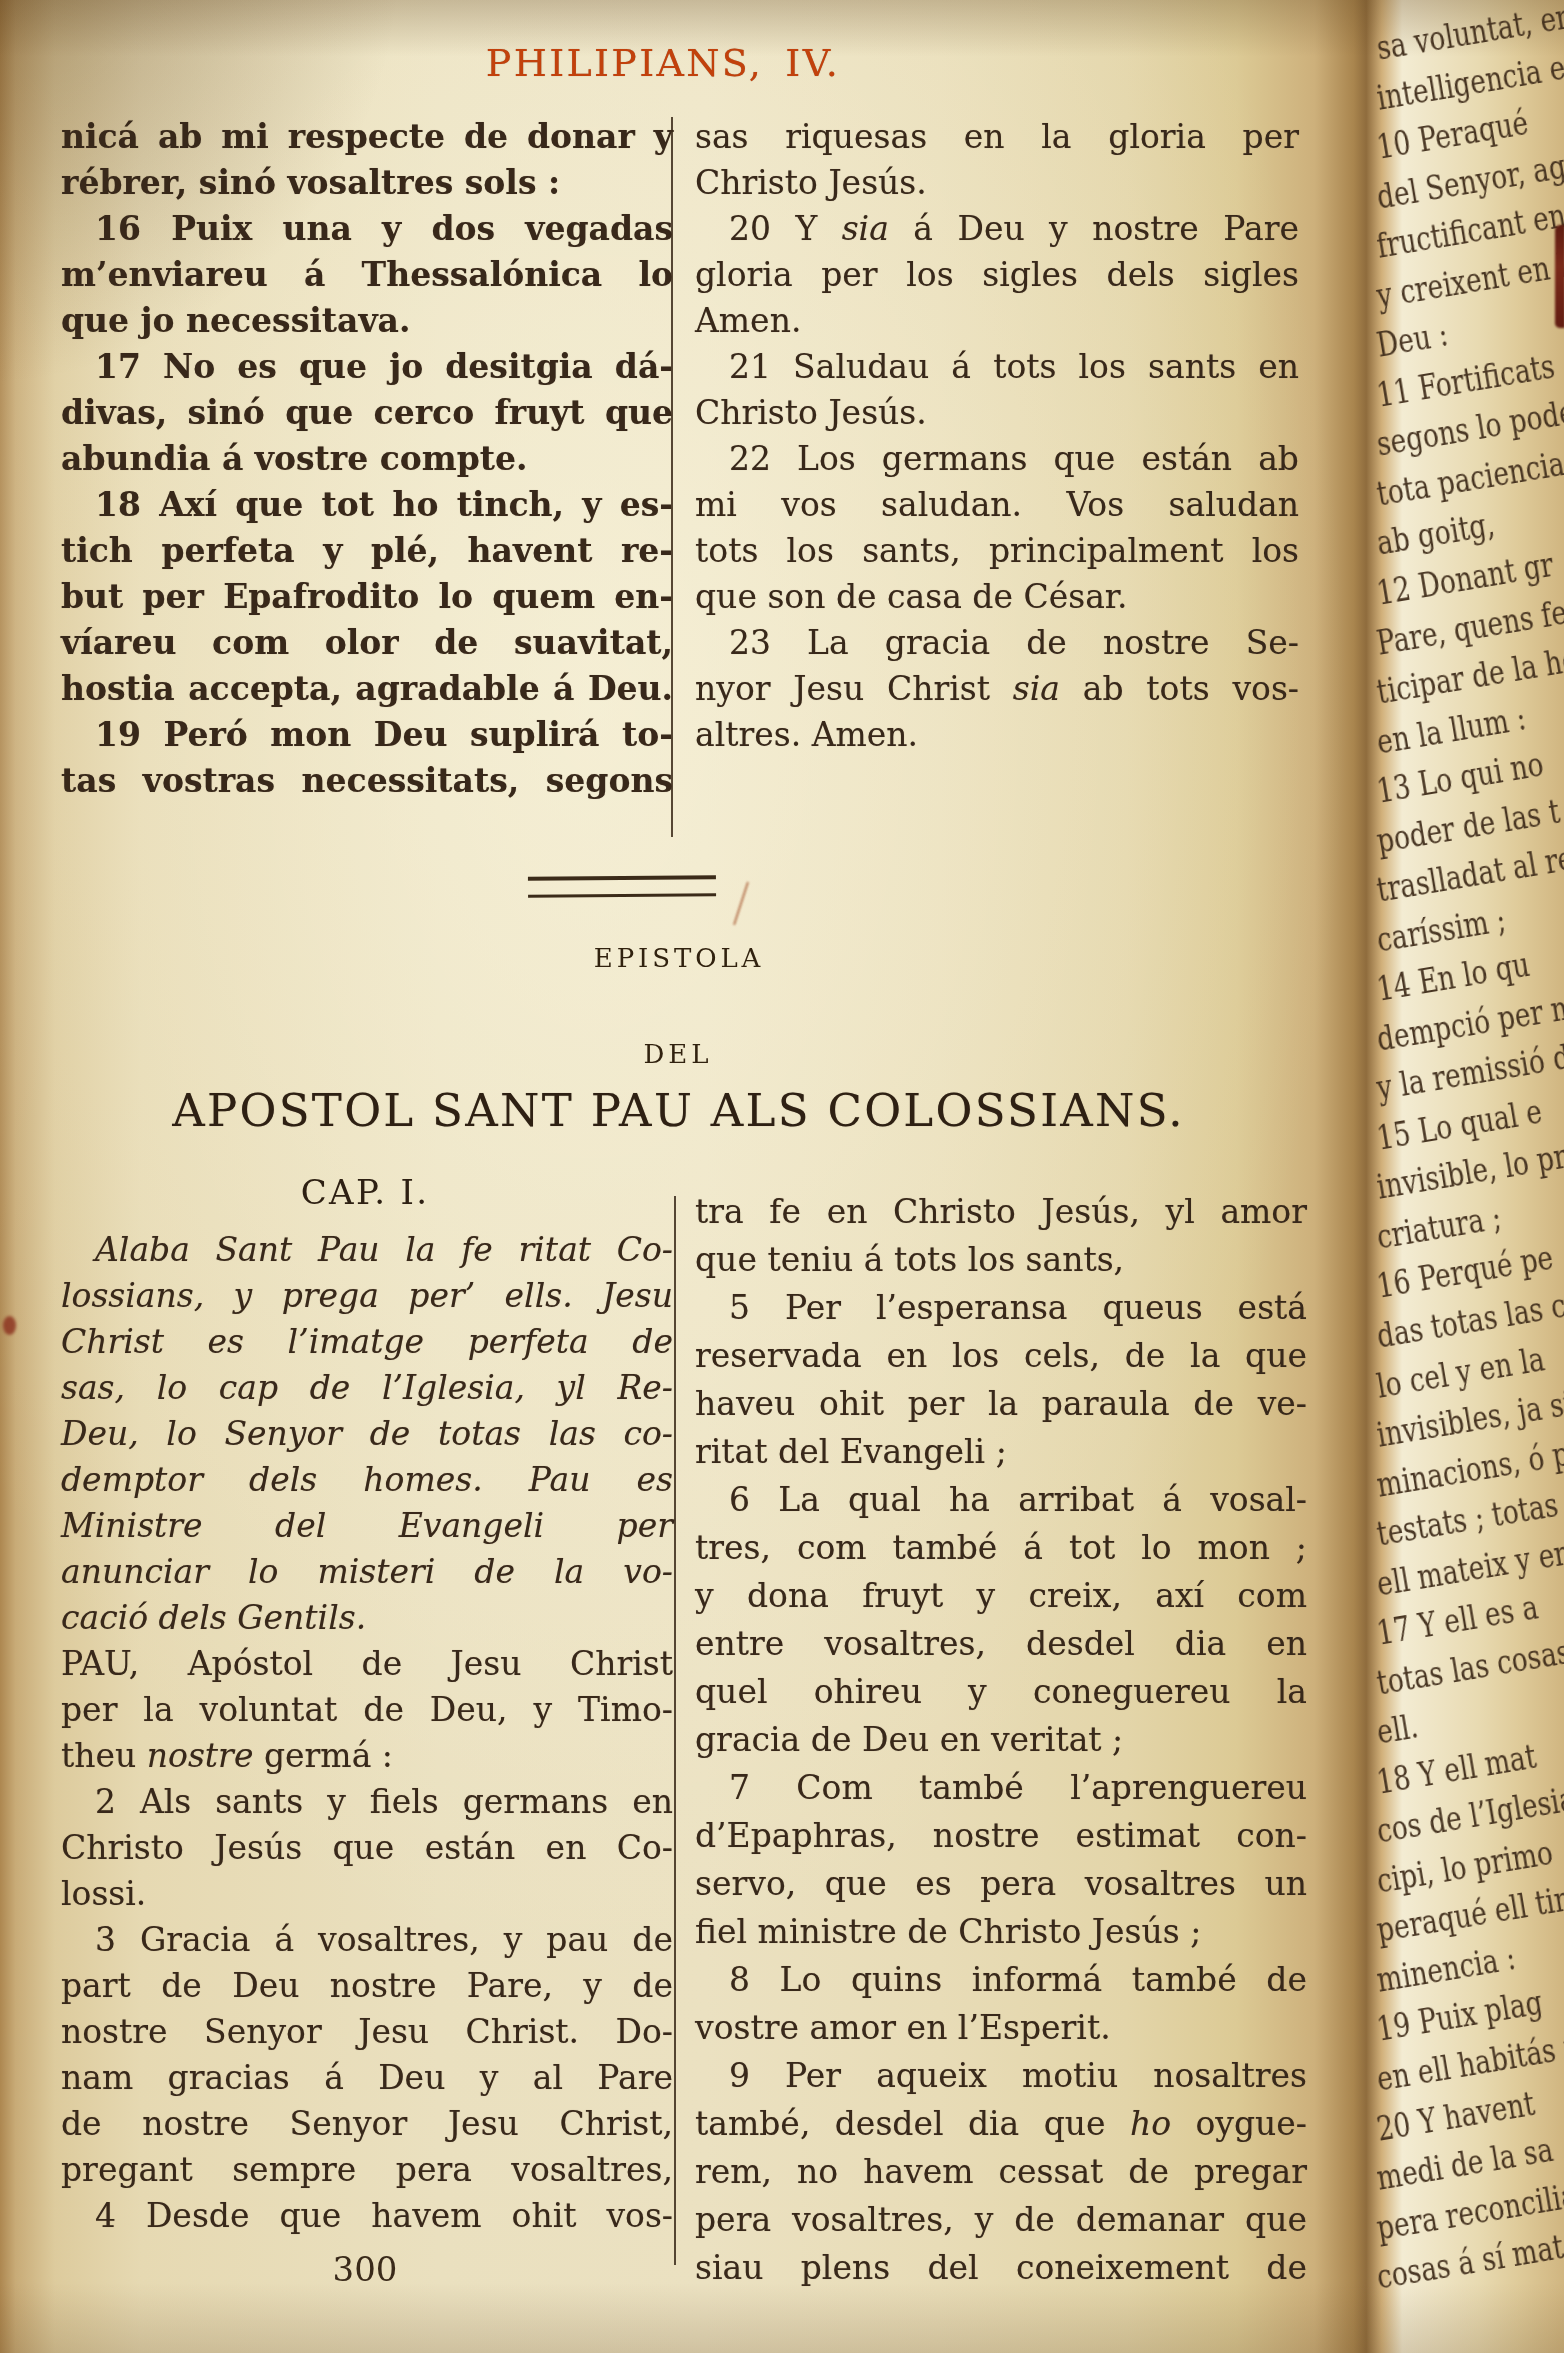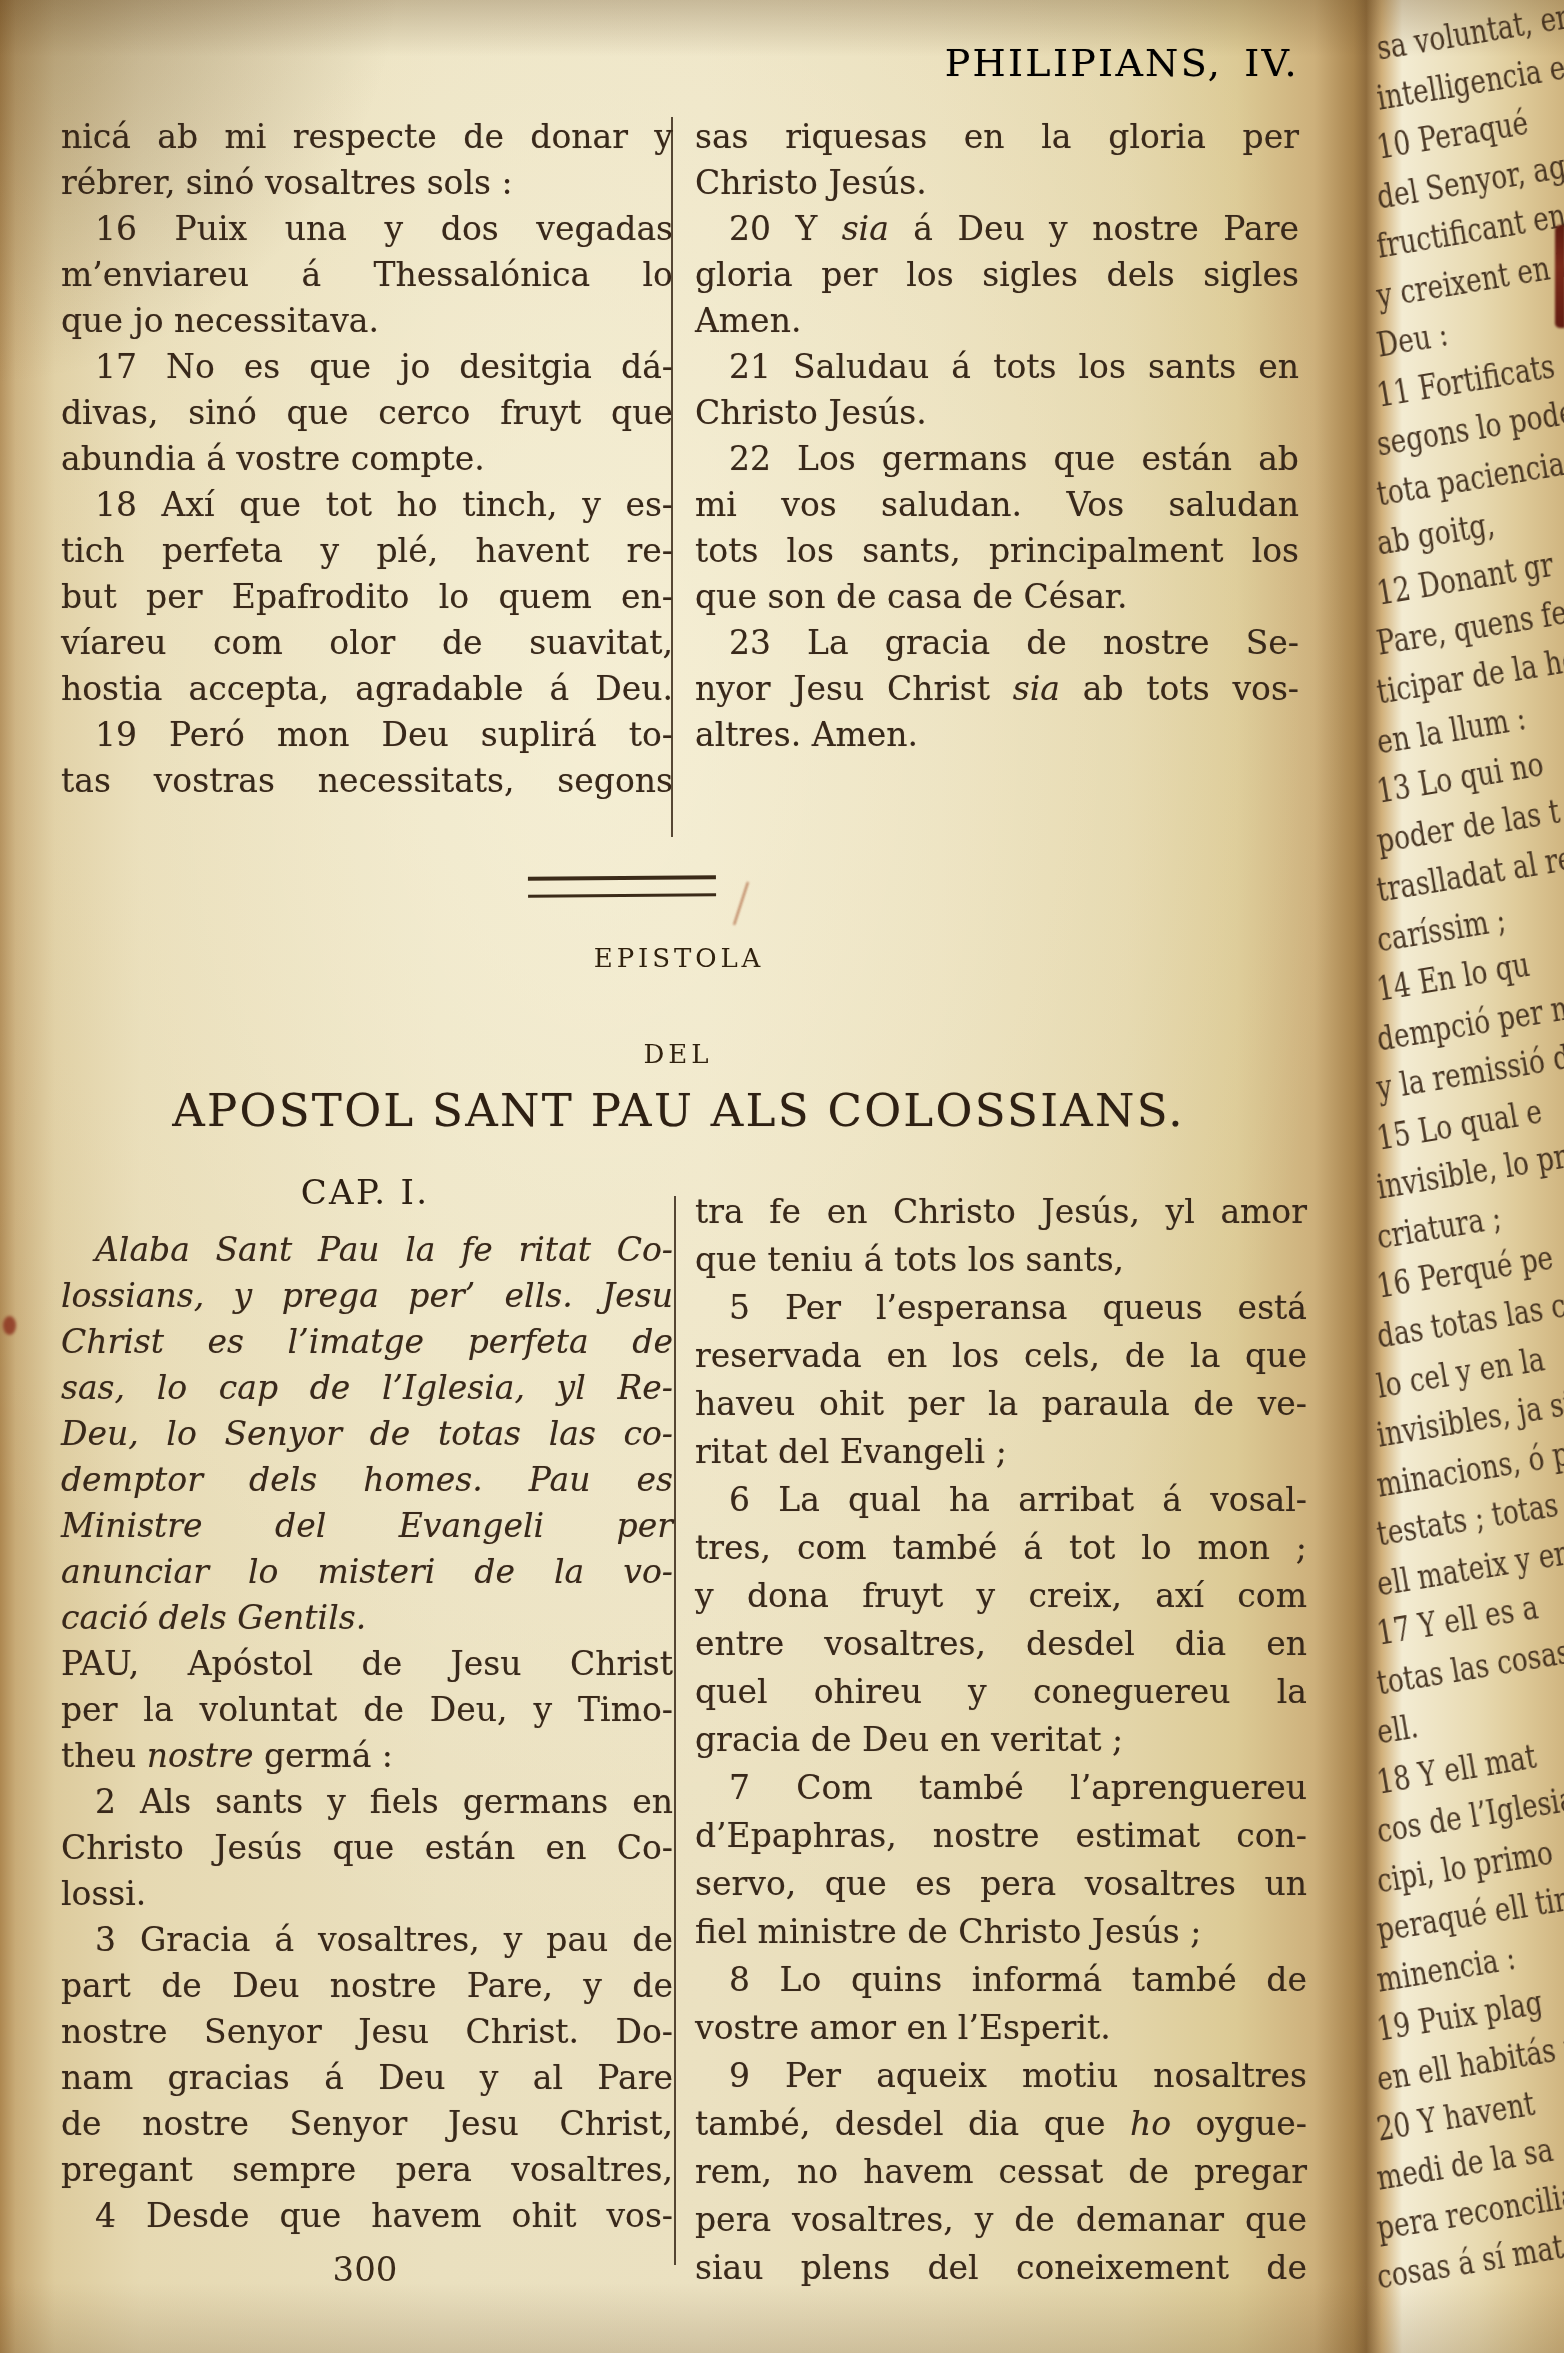--- a/index.html
+++ b/index.html
@@ -17,26 +17,26 @@
       radial-gradient(ellipse at 38% 30%, rgba(255,252,232,.5), rgba(255,252,232,0) 55%),
       linear-gradient(90deg,
         #ad8750 0%, #c8ab77 1%, #ddcb9d 3.5%, #e6d9b2 9%,
         #eae0bf 28%, #ebe1c1 45%, #e8dcb7 60%,
         #e3d5a9 72%, #dcca95 79%, #cdb07b 84%,
         #a9854e 86.5%, #8f6c3d 87.3%, #d2b17b 88.3%, #f3ecd3 89.6%,
         #efe5c6 91.5%, #e8dab1 94.5%, #dfcb9a 97%, #d0b580 100%);
   }
   .ink{color:#38281a;text-shadow:0 0 0.8px rgba(56,40,23,.35);}
   .running-head{
-    position:absolute;left:59px;top:41px;width:1240px;text-align:right;
-    font-size:38px;letter-spacing:2.3px;word-spacing:7.8px;color:#000000;
+    position:absolute;left:43px;top:41px;width:1240px;text-align:center;
+    font-size:38px;letter-spacing:2.3px;word-spacing:7.8px;color:#c2410c;
     text-shadow:0 0 0.8px rgba(46,32,19,.4);
   }
   .col{position:absolute;font-size:33px;}
-  .s1l{left:61px;top:114px;width:612px;line-height:46px;}
+  .s1l{left:61px;top:114px;width:612px;line-height:46px;font-weight:bold;}
   .s1r{left:695px;top:114px;width:604px;line-height:46px;}
   .s2l{left:61px;top:1227px;width:612px;line-height:46px;}
   .s2r{left:695px;top:1188px;width:612px;line-height:48px;}
   .line{text-align:justify;text-align-last:justify;}
   .line.nj{text-align-last:left;}
   .line.ind{text-indent:34px;}
   .line.it{font-style:italic;}
   .it-seg{font-style:italic;}
   .vrule{position:absolute;width:2.3px;background:rgba(58,41,25,.85);}
   .vrule.r1{left:671px;top:117px;height:720px;}

